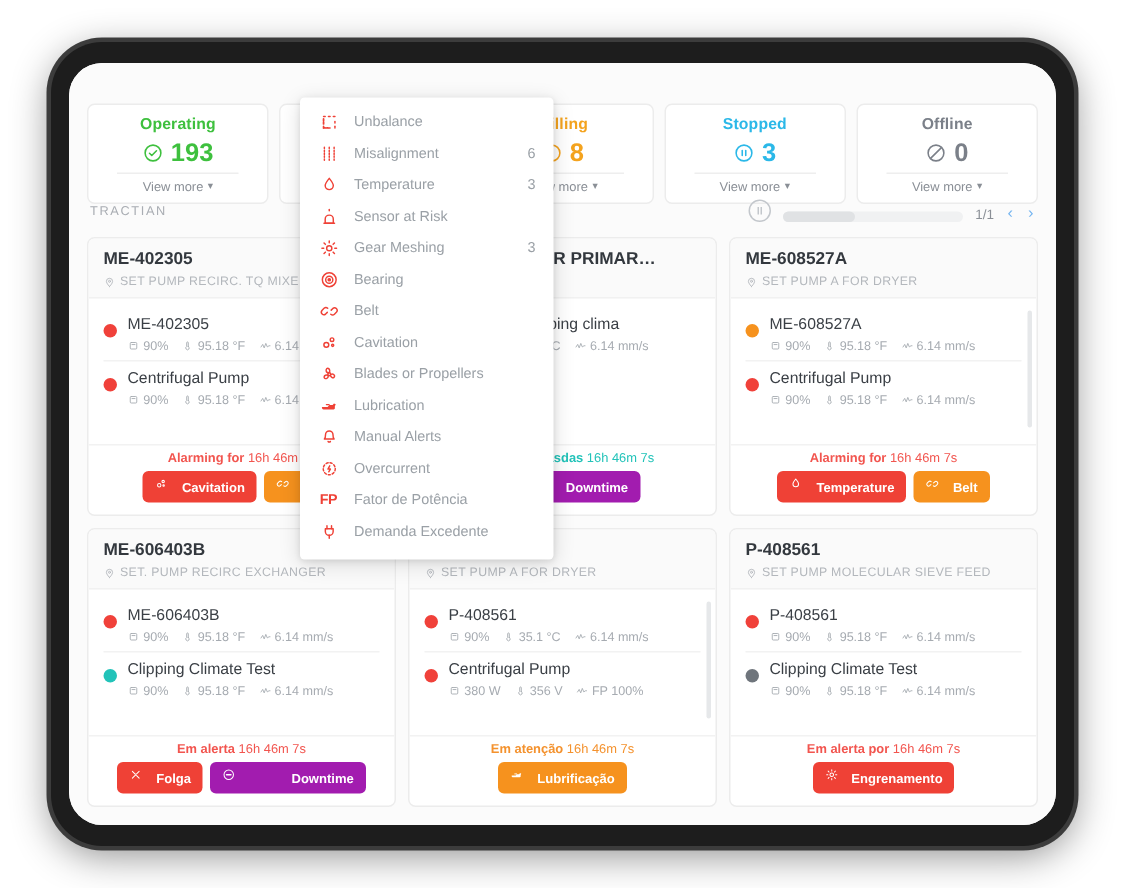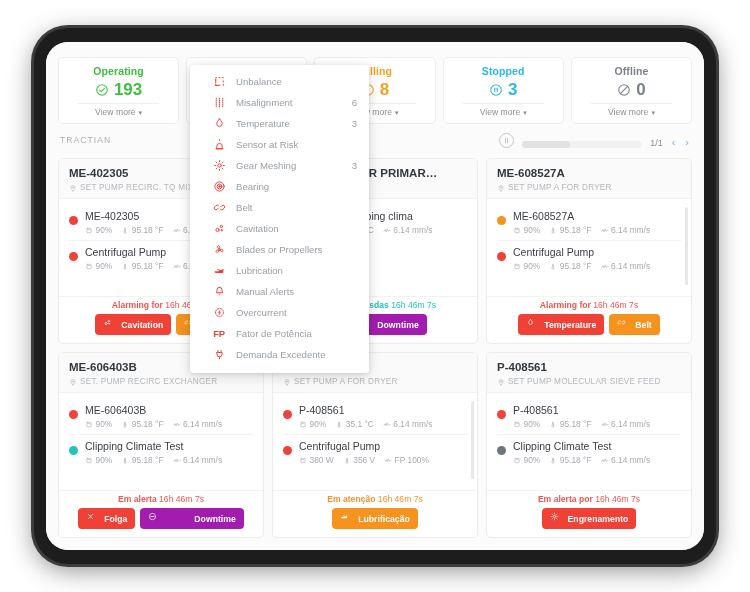--- a/index.html
+++ b/index.html
@@ -22,21 +22,21 @@
     position:absolute;left:12px;top:14px;width:658px;height:508px;
     background:#fbfbfb;border-radius:22px;overflow:hidden;
   }
   .screen{
     position:absolute;left:0;top:0;width:658px;height:508px;
     background:#fbfbfb;overflow:hidden;
   }
 
   
   .status-strip{
-    position:absolute;left:0;top:4px;width:658px;height:82px;
+    position:absolute;left:0;top:16px;width:658px;height:82px;
     display:flex;gap:7px;padding:11px 12px 0 12px;box-sizing:border-box;justify-content:center;
   }
   .stat-card{
     flex:1;background:#fff;border:1px solid #ececec;border-radius:5px;
     height:67px;display:flex;flex-direction:column;align-items:center;
     padding-top:7px;box-sizing:border-box;
   }
   .stat-title{font-size:10.5px;font-weight:600;letter-spacing:.1px;line-height:13px;}
   .stat-row{display:flex;align-items:center;gap:5px;margin-top:1px;}
   .stat-value{font-size:17px;font-weight:600;line-height:22px;}
@@ -100,24 +100,24 @@
     padding:3.5px 8px;font-size:8.7px;font-weight:600;color:#fff;white-space:nowrap;}
   .chip svg{width:9px;height:9px;}
   .chip.red{background:#ef4136;}
   .chip.orange{background:#f6921e;}
   .chip.teal{background:#a21caf;gap:32px;}
 
   .scrollbar{position:absolute;right:3px;top:8px;width:3px;height:78px;border-radius:2px;background:#e6e8ea;}
 
   
   .dropdown{
-    position:absolute;left:144px;top:23px;width:169px;
+    position:absolute;left:154px;top:23px;width:169px;
     background:#fff;border-radius:3px;
     box-shadow:0 3px 14px rgba(0,0,0,.14),0 1px 4px rgba(0,0,0,.10);
-    padding:6px 0 8px 10px;z-index:50;
+    padding:6px 0 8px 0;z-index:50;
   }
   .dd-item{display:flex;align-items:center;padding:3.5px 12px;gap:10px;}
   .dd-ic{width:14px;height:14px;flex:none;display:flex;align-items:center;justify-content:center;}
   .dd-ic svg{width:13px;height:13px;}
   .dd-label{flex:1;font-size:9.6px;color:#9aa0a6;line-height:14px;white-space:nowrap;}
   .dd-count{font-size:9.6px;color:#9aa0a6;}
   .fp{font-size:9.5px;font-weight:700;color:#ef4136;letter-spacing:-.2px;}
 </style>
 </head>
 <body>

